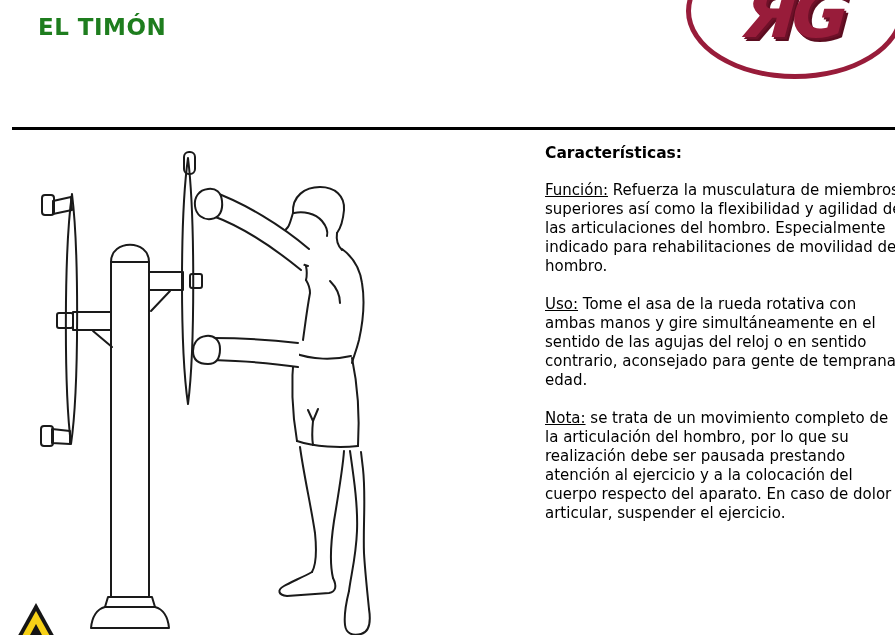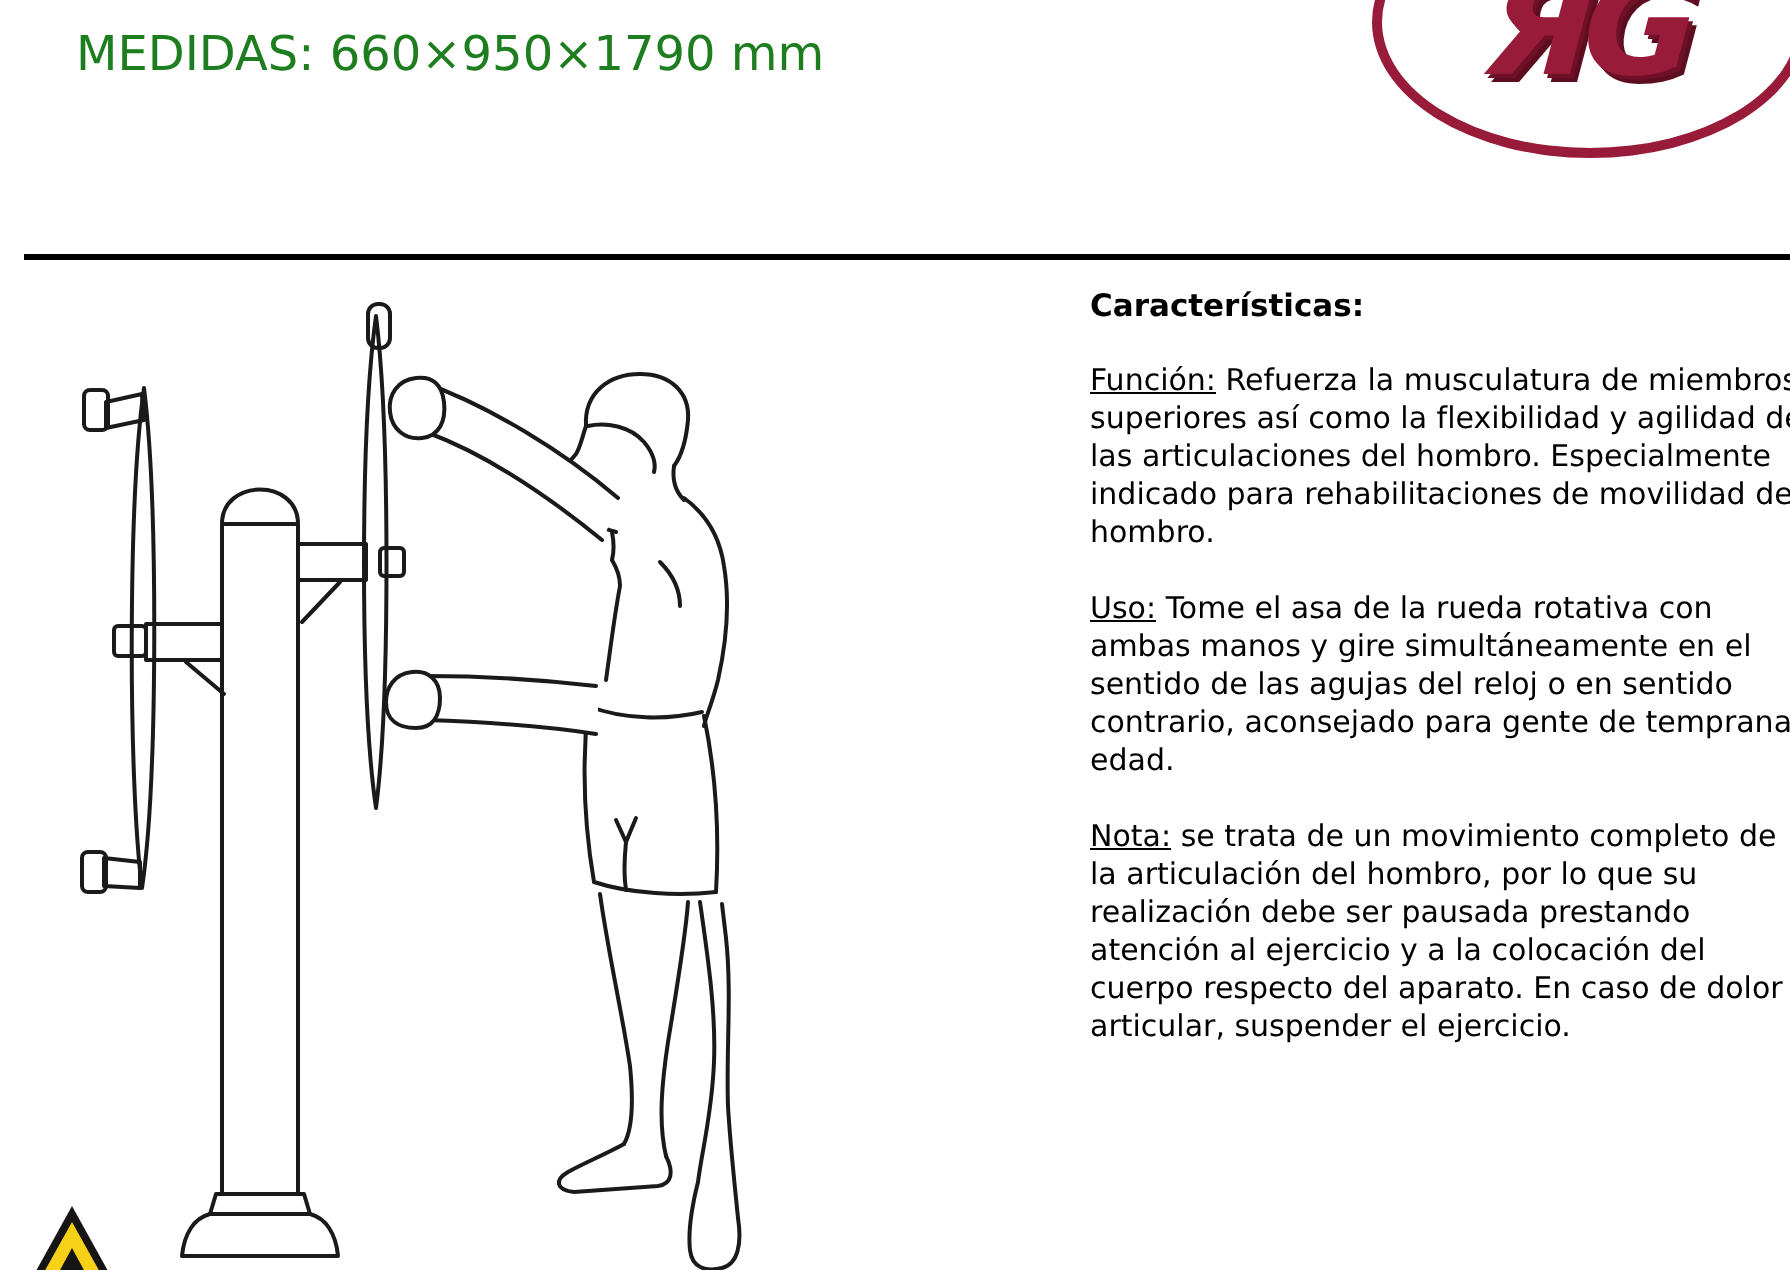--- a/index.html
+++ b/index.html
@@ -40,21 +40,21 @@
   
   .illustration{position:absolute;left:0;top:135px;width:520px;height:500px;}
   .illustration svg{display:block;}
 </style>
 </head>
 <body>
 
 <div class="page">
 
   <div class="title-block">
-    <div class="title-line medidas">MEDIDAS: 660×950×1790 mm</div>
+    <div class="title-line">EL TIMÓN</div>
   </div>
 
   <div class="logo-ellipse"></div>
   <div class="logo-letters">ЯG</div>
 
   <div class="rule"></div>
 
   <div class="illustration">
     <svg width="520" height="500" viewBox="0 135 520 500" xmlns="http://www.w3.org/2000/svg" fill="none" stroke="#1a1a1a" stroke-width="2" stroke-linecap="round" stroke-linejoin="round">
 

